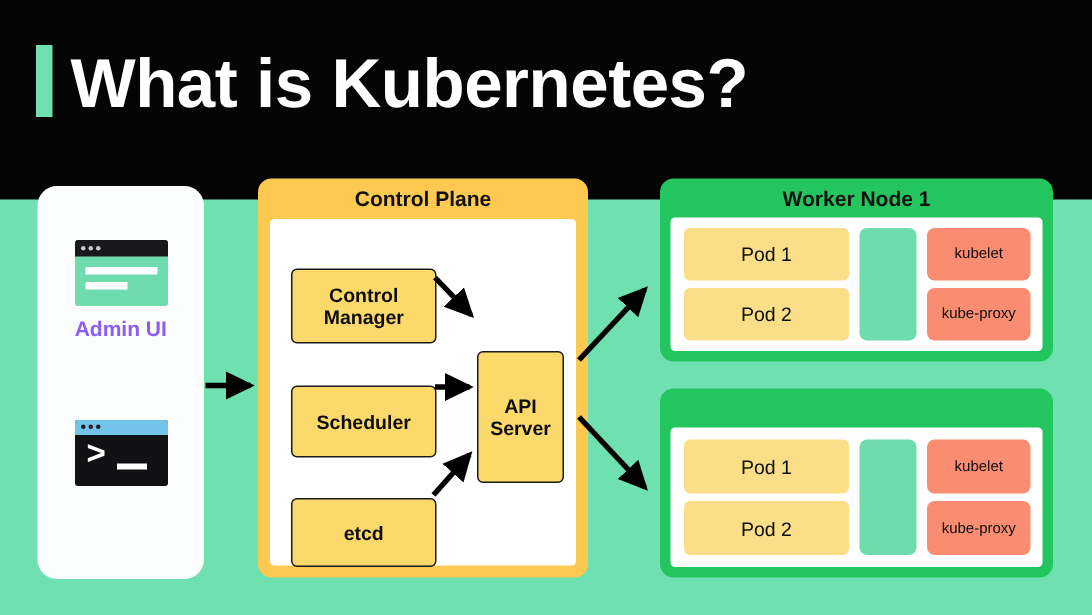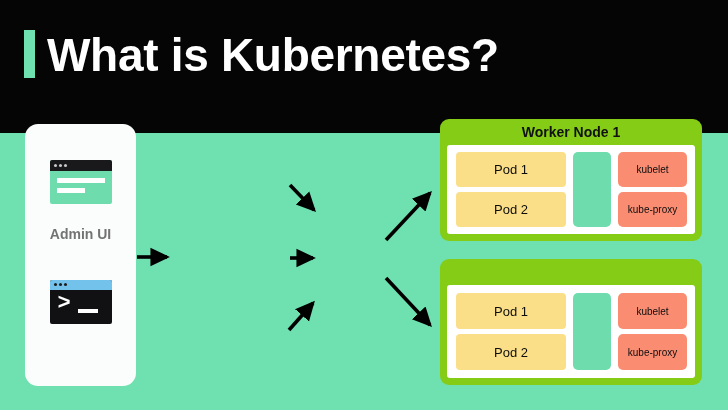--- a/index.html
+++ b/index.html
@@ -69,24 +69,24 @@
   .client-item {
     position: absolute;
     left: 0;
     width: 111px;
     text-align: center;
   }
   #client-admin { top: 36px; }
   #client-cli   { top: 156px; }
 
   .client-label {
-    margin-top: 22px;
+    margin-top: 7px;
     font-size: 14px;
     font-weight: bold;
-    color: #737373;
+    color: #8b5cf6;
   }
 
   
   .icon-browser {
     width: 62px;
     height: 44px;
     margin: 0 auto;
     background: #6FDCAE;
     border-radius: 2px;
     overflow: hidden;
@@ -205,21 +205,21 @@
   }
   #box-control-manager { left: 14px; top: 33px;  width: 97px; height: 50px; }
   #box-scheduler       { left: 14px; top: 111px; width: 97px; height: 48px; }
   #box-etcd            { left: 14px; top: 186px; width: 97px; height: 46px; }
   #box-api-server      { left: 138px; top: 88px; width: 58px; height: 88px; }
 
   
   .worker-node {
     position: absolute;
     width: 262px;
-    background: #84cc16;
+    background: #22c55e;
     border-radius: 9px;
   }
   #worker-node-1 { left: 440px; top: 119px; height: 122px; }
   #worker-node-2 { left: 440px; top: 259px; height: 126px; }
   .worker-title {
     height: 26px;
     line-height: 26px;
     font-size: 14px;
   }
   .worker-body {
@@ -320,20 +320,30 @@
             <i></i>
             <i></i>
           </div>
         <div class="prompt">&gt;</div>
         <div class="cursor"></div>
       </div>
     </div>
 
   </div>
 
+  <div id="control-plane">
+    <div id="control-plane-title" class="panel-title">Control Plane</div>
+
+    <div id="control-plane-body">
+      <div class="cp-box" id="box-control-manager">Control Manager</div>
+      <div class="cp-box" id="box-scheduler">Scheduler</div>
+      <div class="cp-box" id="box-etcd">etcd</div>
+      <div class="cp-box" id="box-api-server">API Server</div>
+    </div>
+  </div>
 
   <div class="worker-node" id="worker-node-1">
     <div class="worker-title panel-title">Worker Node 1</div>
     <div class="worker-body">
       <div class="pod-box pod-1">Pod 1</div>
       <div class="pod-box pod-2">Pod 2</div>
       <div class="runtime-box"></div>
       <div class="agent-box agent-1">kubelet</div>
       <div class="agent-box agent-2">kube-proxy</div>
     </div>

